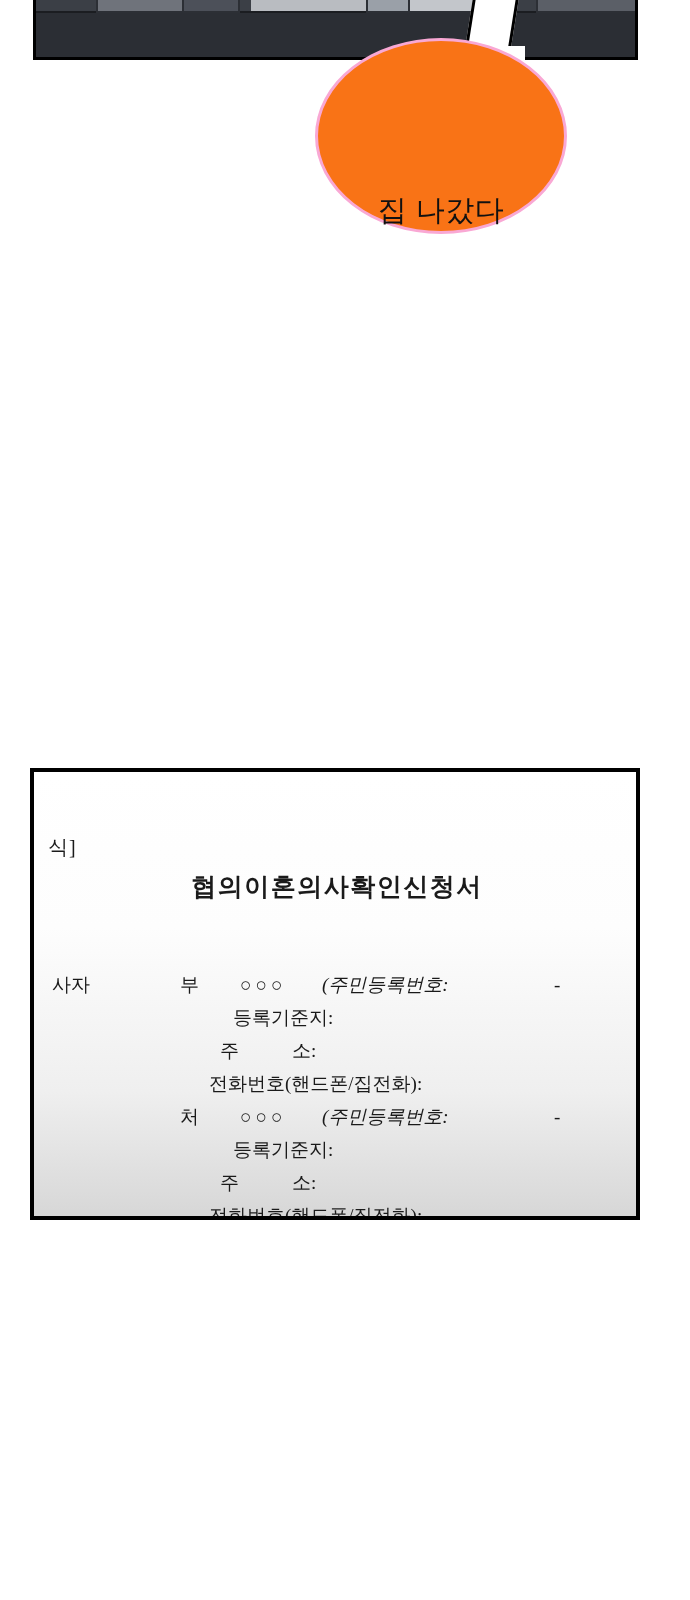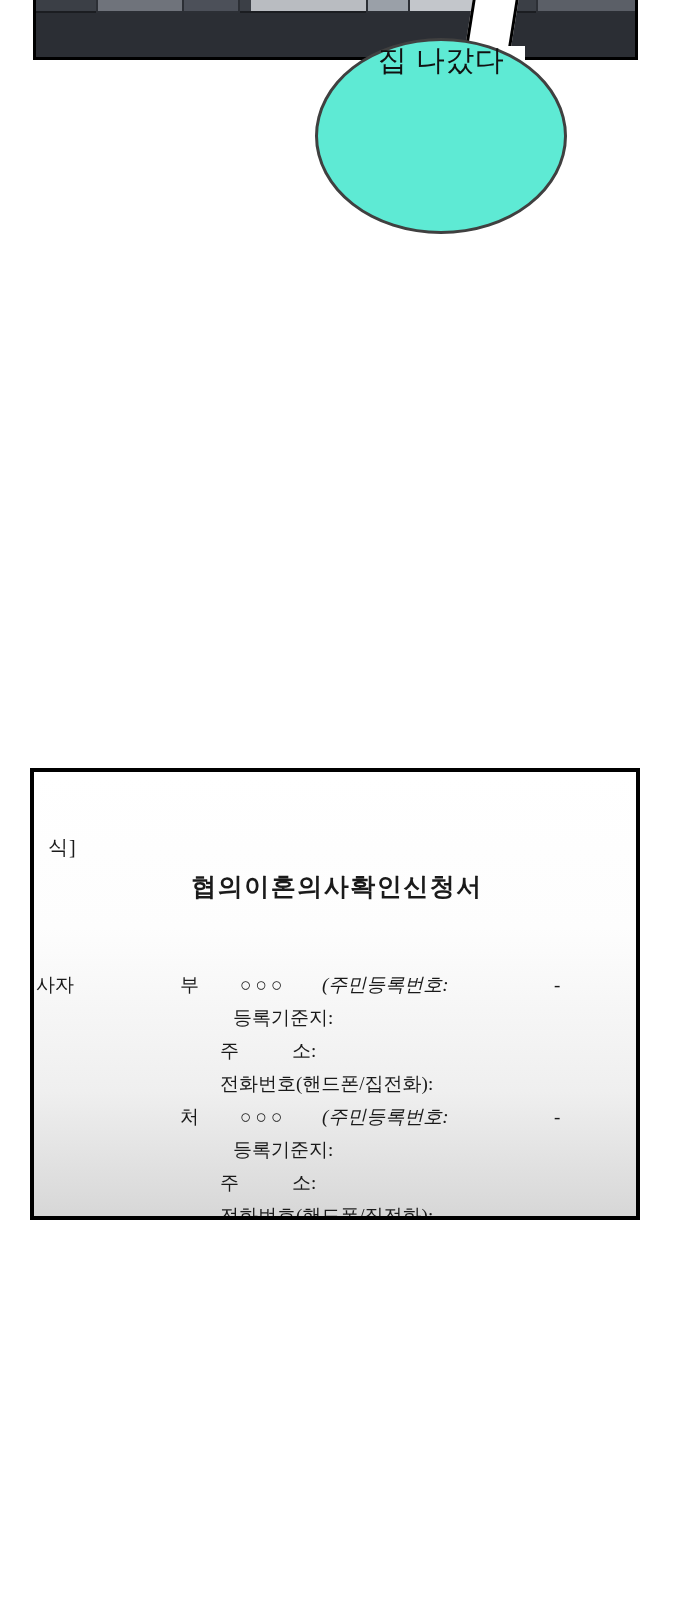--- a/index.html
+++ b/index.html
@@ -63,25 +63,25 @@
   .fig-c { left: 500px; width: 100px; height: 140px; }
   .fig-c .body { left: 0; width: 100px; height: 140px; background: #5b5f67; border-radius: 26px 10px 0 0; }
 
   
   .bubble {
     position: absolute;
     left: 315px;
     top: 38px;
     width: 252px;
     height: 196px;
-    border: 3px solid #404040;
-    background: #5eead4;
+    border: 3px solid #f9a8d4;
+    background: #f97316;
     border-radius: 50% / 50%;
     display: flex;
-    align-items: flex-start;
+    align-items: flex-end;
     justify-content: center;
     box-sizing: border-box;
   }
   .bubble-text {
     font-size: 29px;
     color: #111;
     letter-spacing: 0.5px;
     white-space: nowrap;
   }
   .bubble-tail {
@@ -150,29 +150,29 @@
     top: 196px;
     width: 652px;
     font-size: 19px;
   }
   .doc-row {
     position: relative;
     height: 33px;
     line-height: 33px;
     white-space: nowrap;
   }
-  .c-party   { position: absolute; left: 44px;  }
+  .c-party   { position: absolute; left: 60px;  }
   .c-role    { position: absolute; left: 188px; }
   .c-circles { position: absolute; left: 248px; letter-spacing: 4px; }
   .c-paren   { position: absolute; left: 330px; font-style: italic; }
   .c-dash    { position: absolute; left: 562px; }
   .c-label   { position: absolute; left: 241px; }
   .c-ju      { position: absolute; left: 228px; }
   .c-so      { position: absolute; left: 300px; }
-  .c-phone   { position: absolute; left: 228px; }
+  .c-phone   { position: absolute; left: 217px; }
 </style>
 </head>
 <body>
 
 <div class="panel-top">
   <div class="wall-light"></div>
   <div class="floor"></div>
   <div class="figure fig-a">
     <div class="body"></div>
     <div class="body dark"></div>

